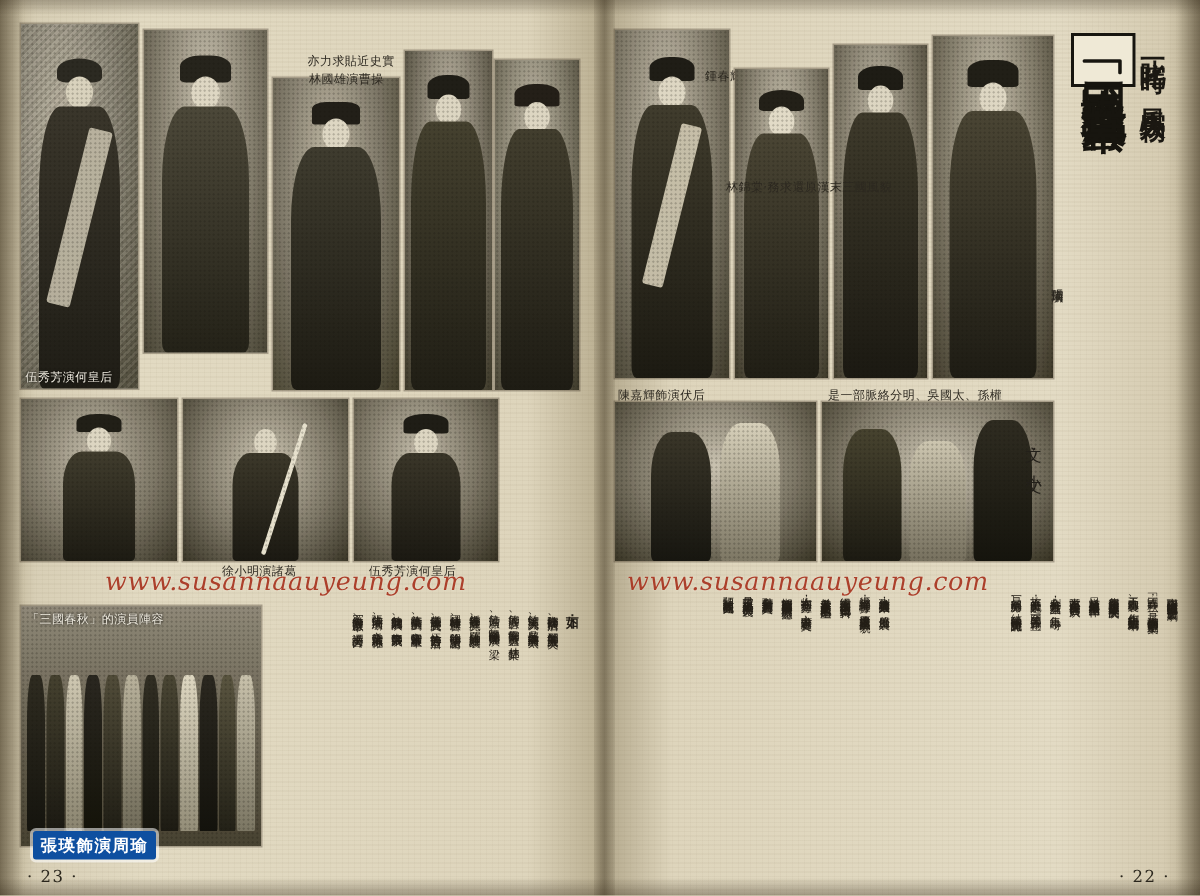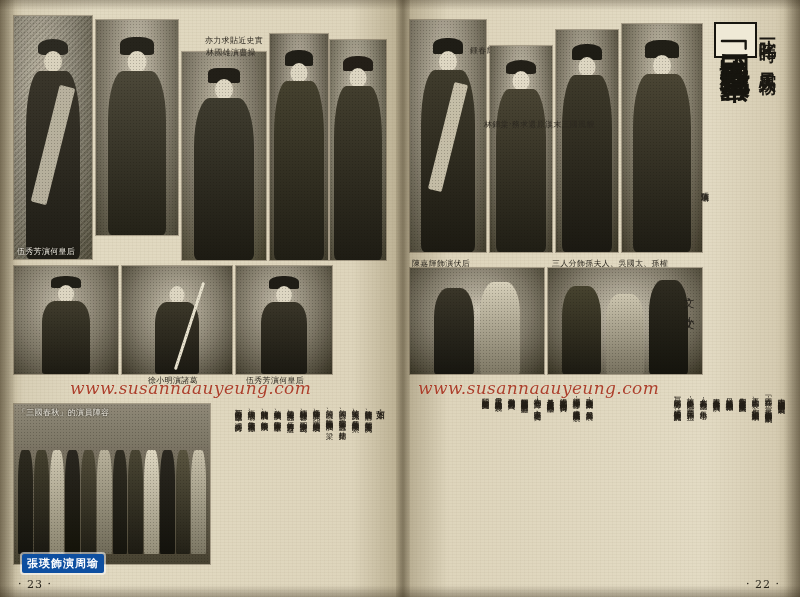--- a/index.html
+++ b/index.html
@@ -230,21 +230,21 @@
     <div class="ph-bg" style="background:radial-gradient(ellipse at 45% 35%, #c0b9a8 0%, #7a7464 55%, #393527 100%);"></div>
     <div class="fig" style="left:24px;width:48px;height:100px;">
       <div class="hat" style="top:2px;width:30px;height:13px;background:#1f1d16;border-radius:45% 45% 10% 10%;"></div>
       <div class="head" style="top:12px;width:16px;height:18px;background:#ddd6c2;"></div>
       <div class="body" style="top:28px;width:46px;height:72px;background:linear-gradient(180deg,#3a3629,#1b1912);"></div>
     </div>
     <div class="dots"></div>
   </div>
   <div class="cap" style="left:246px;top:376px;">伍秀芳演何皇后</div>
 
-  <div class="photo" style="left:14px;top:404px;width:196px;height:160px;">
+  <div class="photo" style="left:14px;top:404px;width:160px;height:160px;">
     <div class="ph-bg" style="background:linear-gradient(180deg,#8e8878 0%,#6e6858 45%,#4a4535 100%);"></div>
     <div style="position:absolute;left:0;right:0;bottom:10px;height:104px;display:flex;gap:1px;padding:0 4px;">
       <div style="flex:1;background:linear-gradient(180deg,#2e2b20,#15140e);border-radius:30% 30% 4% 4%;"></div>
       <div style="flex:1;background:linear-gradient(180deg,#45412f,#1b1912);border-radius:30% 30% 4% 4%;"></div>
       <div style="flex:1;background:linear-gradient(180deg,#cfc8b2,#8a846f);border-radius:30% 30% 4% 4%;"></div>
       <div style="flex:1;background:linear-gradient(180deg,#2a2720,#141309);border-radius:30% 30% 4% 4%;"></div>
       <div style="flex:1;background:linear-gradient(180deg,#514c39,#201e15);border-radius:30% 30% 4% 4%;"></div>
       <div style="flex:1;background:linear-gradient(180deg,#b9b29c,#6f6a58);border-radius:30% 30% 4% 4%;"></div>
       <div style="flex:1;background:linear-gradient(180deg,#312e23,#16150e);border-radius:30% 30% 4% 4%;"></div>
       <div style="flex:1;background:linear-gradient(180deg,#4a4634,#1d1b13);border-radius:30% 30% 4% 4%;"></div>
@@ -327,21 +327,21 @@
 
   <div class="photo" style="left:548px;top:268px;width:154px;height:106px;">
     <div class="ph-bg" style="background:radial-gradient(ellipse at 50% 40%, #c9c2b1 0%, #817b6b 55%, #3a3627 100%);"></div>
     <div style="position:absolute;left:14px;right:14px;bottom:0;height:94px;display:flex;gap:5px;align-items:flex-end;">
       <div style="flex:1;height:88px;background:linear-gradient(180deg,#47432f,#1c1a12);border-radius:34% 34% 5% 5%;"></div>
       <div style="flex:1;height:80px;background:linear-gradient(180deg,#cdc6b0,#76705e);border-radius:34% 34% 5% 5%;"></div>
       <div style="flex:1;height:94px;background:linear-gradient(180deg,#2f2c21,#15140d);border-radius:34% 34% 5% 5%;"></div>
     </div>
     <div class="dots"></div>
   </div>
-  <div class="cap" style="left:552px;top:259px;">三人分飾孫夫人、吳國太、孫權</div>
+  <div class="cap" style="left:552px;top:259px;">是一部脈絡分明、吳國太、孫權</div>
 
   <div class="headline">
     <div class="hl-col hl-mid">叱咤一時‧風雲人物</div>
     <div class="hl-col hl-big">「三國春秋」活現螢幕</div>
   </div>
 
   <div class="byline">
     <span>文‧小文</span>
   </div>
 

